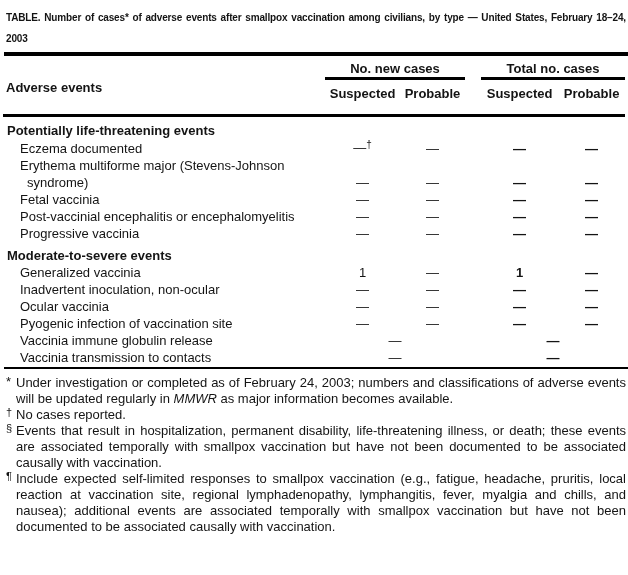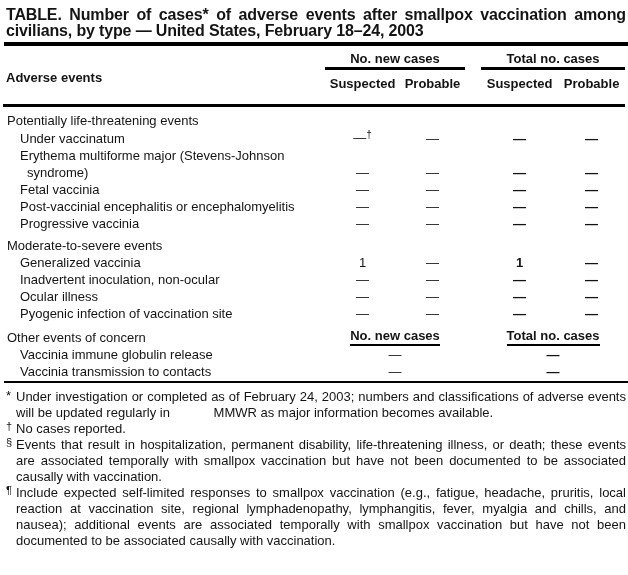--- a/index.html
+++ b/index.html
@@ -13,22 +13,22 @@
     background: #ffffff;
     color: #141414;
     font-family: "Liberation Sans", sans-serif;
     font-size: 13px;
   }
   .page {
     padding: 7px 3px 0 3px;
   }
   .title {
     font-weight: bold;
-    font-size: 16px;
-    line-height: 16px;
+    font-size: 10px;
+    line-height: 21px;
     letter-spacing: -0.15px;
     width: 620px;
     text-align: justify;
     padding-left: 3px;
   }
   .rule {
     background: #000;
     width: 624px;
     margin-left: 1px;
   }
@@ -68,21 +68,21 @@
     text-align: center;
     padding-top: 2px;
     padding-bottom: 12px;
   }
   td.label-head {
     font-weight: bold;
     padding-left: 3px;
     padding-bottom: 18px;
   }
   td.section-head {
-    font-weight: normal;
+    font-weight: bold;
     padding-top: 5px;
     padding-left: 4px;
   }
   td.row-label {
     padding-left: 24px;
     text-indent: -7px;
   }
   td.val {
     text-align: center;
   }
@@ -117,21 +117,21 @@
     line-height: 16px;
     font-size: 13px;
   }
   .fn-marker {
     position: absolute;
     left: 0;
     top: -3px;
     font-size: 11px;
   }
   .fn-italic {
-    margin-left: 40px;
+    font-style: italic;
   }
 </style>
 </head>
 <body>
 
 <div class="page">
 
   <div class="title">TABLE. Number of cases* of adverse events after smallpox vaccination among civilians, by type — United States, February 18–24, 2003</div>
 
   <div class="rule rule-top"></div>
@@ -159,21 +159,21 @@
         <td></td>
         <td class="col-head">Suspected</td>
         <td class="col-head">Probable</td>
       </tr>
     </thead>
     <tbody id="table-body">
         <tr class="section-row">
           <td class="section-head" colspan="6">Potentially life-threatening events</td>
         </tr>
         <tr class="data-row">
-          <td class="row-label">Under vaccinatum</td>
+          <td class="row-label">Eczema documented</td>
           <td class="val">—<span class="sup">†</span></td>
           <td class="val">—</td>
           <td></td>
           <td class="val bold">—</td>
           <td class="val bold">—</td>
         </tr>
         <tr class="data-row">
           <td class="row-label">Erythema multiforme major (Stevens-Johnson syndrome)</td>
           <td class="val">—</td>
           <td class="val">—</td>
@@ -218,40 +218,34 @@
         </tr>
         <tr class="data-row">
           <td class="row-label">Inadvertent inoculation, non-ocular</td>
           <td class="val">—</td>
           <td class="val">—</td>
           <td></td>
           <td class="val bold">—</td>
           <td class="val bold">—</td>
         </tr>
         <tr class="data-row">
-          <td class="row-label">Ocular illness</td>
+          <td class="row-label">Ocular vaccinia</td>
           <td class="val">—</td>
           <td class="val">—</td>
           <td></td>
           <td class="val bold">—</td>
           <td class="val bold">—</td>
         </tr>
         <tr class="data-row">
           <td class="row-label">Pyogenic infection of vaccination site</td>
           <td class="val">—</td>
           <td class="val">—</td>
           <td></td>
           <td class="val bold">—</td>
           <td class="val bold">—</td>
-        </tr>
-        <tr class="section-row">
-          <td class="section-head">Other events of concern</td>
-          <td class="sub-col-head" colspan="2"><span class="underlined">No. new cases</span></td>
-          <td></td>
-          <td class="sub-col-head" colspan="2"><span class="underlined">Total no. cases</span></td>
         </tr>
         <tr class="data-row">
           <td class="row-label">Vaccinia immune globulin release</td>
           <td class="val" colspan="2">—</td>
           <td></td>
           <td class="val bold" colspan="2">—</td>
         </tr>
         <tr class="data-row">
           <td class="row-label">Vaccinia transmission to contacts</td>
           <td class="val" colspan="2">—</td>

